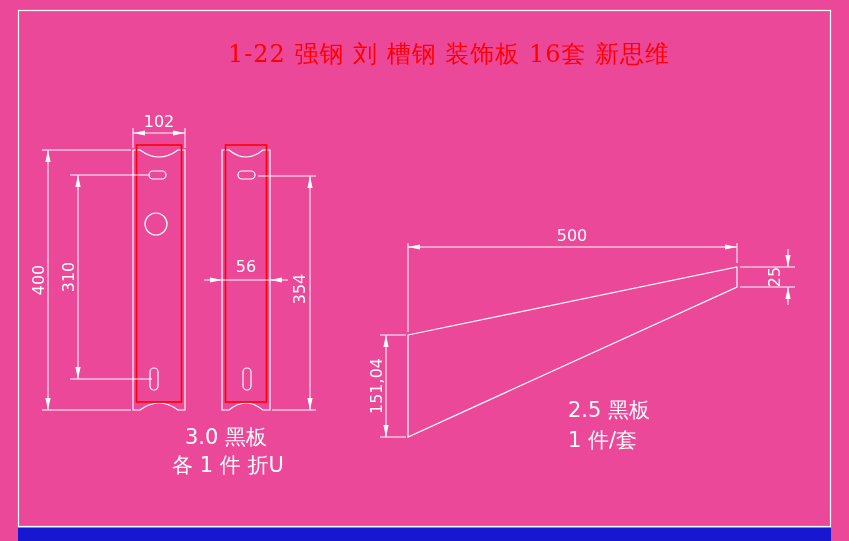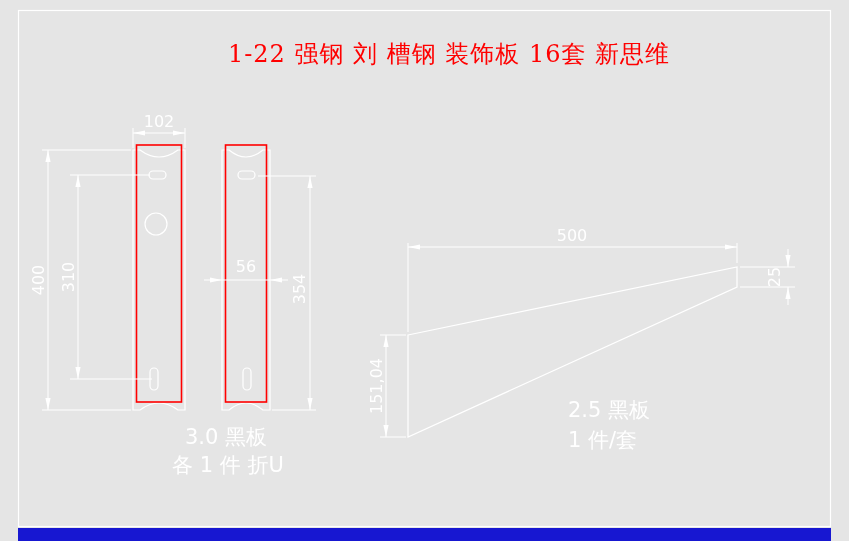--- a/index.html
+++ b/index.html
@@ -1,16 +1,16 @@
 <!DOCTYPE html>
 <html><head>
 <meta charset="utf-8">
 <style>
   html,body{margin:0;padding:0;background:#000;}
-  .stage{position:relative;width:849px;height:541px;background:#e5e5e5;overflow:hidden;}
+  .stage{position:relative;width:849px;height:541px;background:#ec4899;overflow:hidden;}
   svg{display:block;}
   .ln{fill:none;stroke:#ffffff;stroke-width:1.2;}
   .redln{fill:none;stroke:#ff0000;stroke-width:1.6;}
   .dim{fill:none;stroke:#ffffff;stroke-width:1;}
   .d{fill:#ffffff;font:16px "DejaVu Sans","Liberation Sans",sans-serif;}
   .note{fill:#ffffff;font:21px "DejaVu Sans","Liberation Sans",sans-serif;}
   .title{font:24px "DejaVu Serif","Liberation Serif",serif;letter-spacing:1px;}
 </style>
 </head>
 <body>

